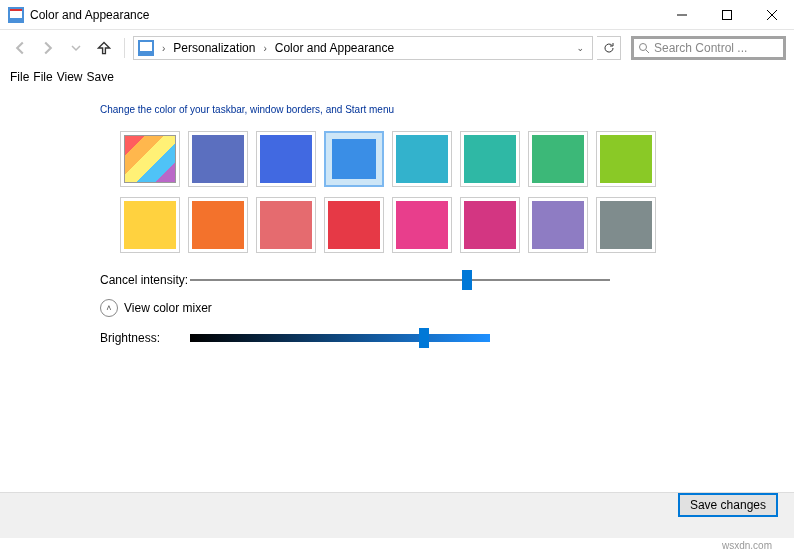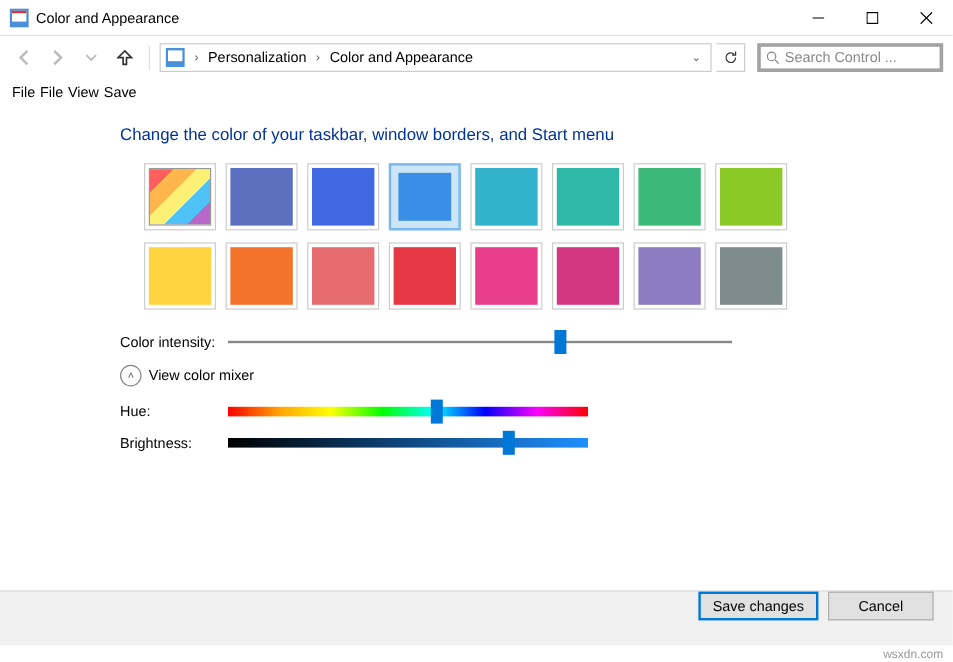--- a/index.html
+++ b/index.html
@@ -26,21 +26,21 @@
 .refresh { width: 24px; height: 24px; border: 1px solid #ccc; border-left: none; display: flex; align-items: center; justify-content: center; }
 .searchbox { width: 155px; height: 24px; border: 3px solid #a3a3a3; display: flex; align-items: center; margin-left: 6px; padding: 0 4px; color: #888; font-size: 12px; }
 .searchbox svg { width: 12px; height: 12px; margin-right: 4px; }
 
 
 .menubar { height: 22px; display: flex; align-items: center; padding: 0 8px; font-size: 12px; }
 .menubar span { padding: 2px 2px; }
 
 
 .content { position: absolute; top: 90px; bottom: 50px; left: 0; right: 0; padding: 14px 40px 0 100px; overflow: hidden; }
-.heading { color: #003399; font-size: 14px; margin-bottom: 16px; }
+.heading { color: #003399; font-size: 10px; margin-bottom: 16px; }
 
 .swatches { display: flex; flex-direction: column; gap: 10px; margin-bottom: 20px; padding-left: 20px; }
 .swatch-row { display: flex; gap: 8px; }
 .swatch { width: 60px; height: 56px; border: 1px solid #ccc; padding: 3px; cursor: pointer; }
 .swatch .inner { width: 100%; height: 100%; }
 .swatch.selected { border: 2px solid #7cb8f0; background: #cde6f7; padding: 6px; }
 .swatch.auto .inner { background: linear-gradient(135deg, #ff5e5e 0 20%, #ffb74d 20% 40%, #fff176 40% 60%, #4fc3f7 60% 80%, #ba68c8 80% 100%); border: 1px solid #999; }
 
 .ctrl-row { display: flex; align-items: center; margin-bottom: 12px; }
 .ctrl-label { width: 90px; font-size: 12px; }
@@ -53,21 +53,21 @@
 .track-hue { position: absolute; left: 0; right: 0; height: 8px; background: linear-gradient(to right, red, orange, yellow, lime, cyan, blue, magenta, red); }
 .track-sat { position: absolute; left: 0; right: 0; height: 8px; background: linear-gradient(to right, #888, #1e90ff); }
 .track-bri { position: absolute; left: 0; right: 0; height: 8px; background: linear-gradient(to right, #000, #1e90ff); }
 .thumb { position: absolute; width: 10px; height: 20px; background: #0078d7; top: -3px; transform: translateX(-50%); }
 
 
 .footer { position: absolute; bottom: 14px; left: 0; right: 0; height: 46px; background: #f0f0f0; border-top: 1px solid #ddd; display: flex; align-items: flex-start; justify-content: flex-end; padding: 0 16px; gap: 8px; }
 .btn { min-width: 88px; height: 24px; border: 1px solid #adadad; background: #e1e1e1; font-size: 12px; display: flex; align-items: center; justify-content: center; padding: 0 10px; }
 .btn.primary { border: 2px solid #0078d7; }
 
-.watermark { position: absolute; bottom: 1px; right: 8px; font-size: 10px; color: #999; }
+.watermark { position: absolute; bottom: 1px; right: 22px; font-size: 10px; color: #999; }
 </style>
 </head>
 <body>
 
 <div class="titlebar">
   <svg class="app-icon" viewBox="0 0 16 16">
       <rect width="16" height="16" fill="#4a90d9"></rect>
       <rect x="2" y="2" width="12" height="9" fill="#fff"></rect>
       <rect x="2" y="2" width="12" height="2" fill="#d33"></rect>
     </svg>
@@ -197,46 +197,38 @@
         <div class="swatch">
           <div class="inner" style="background: rgb(142, 124, 195);"></div>
         </div>
         <div class="swatch">
           <div class="inner" style="background: rgb(127, 140, 141);"></div>
         </div>
       </div>
   </div>
 
   <div class="ctrl-row">
-    <span class="ctrl-label">Color intensity:</span>
+    <span class="ctrl-label">Cancel intensity:</span>
     <div class="slider-track wide">
       <div class="track-line"></div>
       <div class="thumb" id="thumb-intensity" style="left: 66%;"></div>
     </div>
   </div>
 
   <div class="mixer-toggle">
     <span class="circle">˄</span>
     <span>View color mixer</span>
   </div>
 
-  <div class="ctrl-row">
-    <span class="ctrl-label">Hue:</span>
-    <div class="slider-track">
-      <div class="track-hue"></div>
-      <div class="thumb" id="thumb-hue" style="left: 58%;"></div>
-    </div>
-  </div>
   <div class="ctrl-row">
     <span class="ctrl-label">Brightness:</span>
     <div class="slider-track">
       <div class="track-bri"></div>
       <div class="thumb" id="thumb-bri" style="left: 78%;"></div>
     </div>
   </div>
 </div>
 
 <div class="footer">
   <div class="btn primary">Save changes</div>
-  <div class="btn">Cancel</div>
 </div>
 
 <div class="watermark">wsxdn.com</div>
 
 </body></html>

